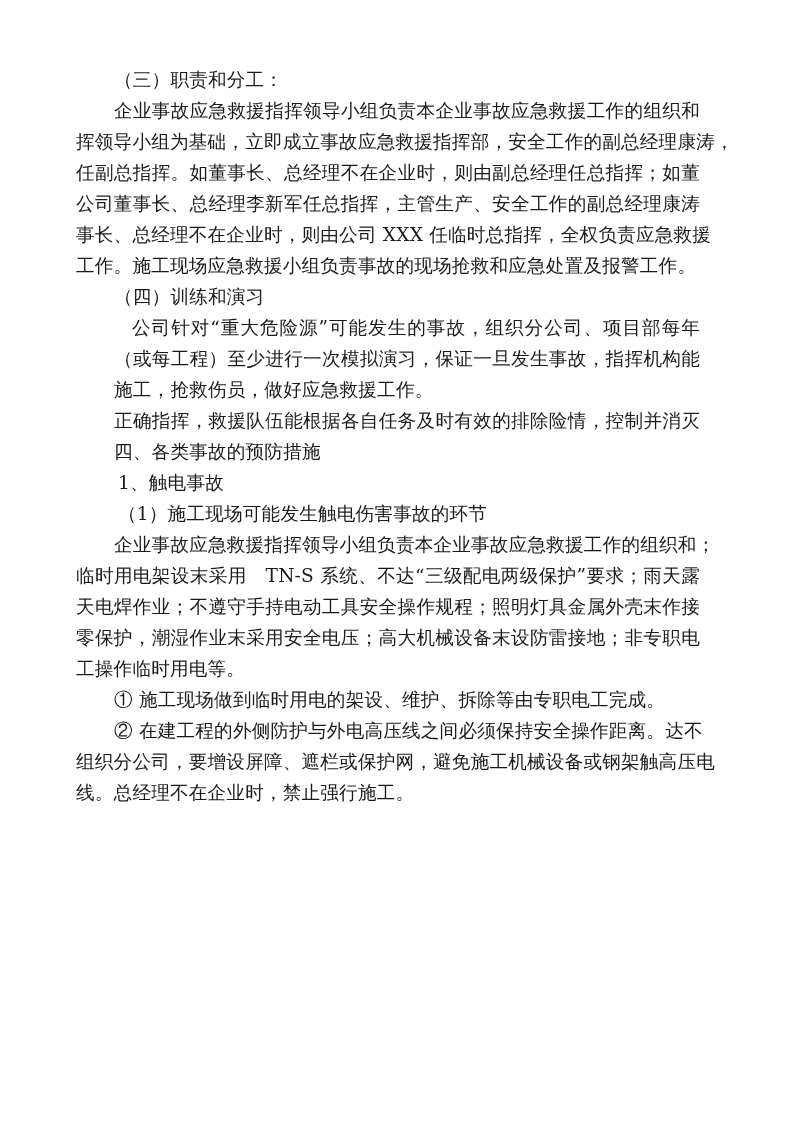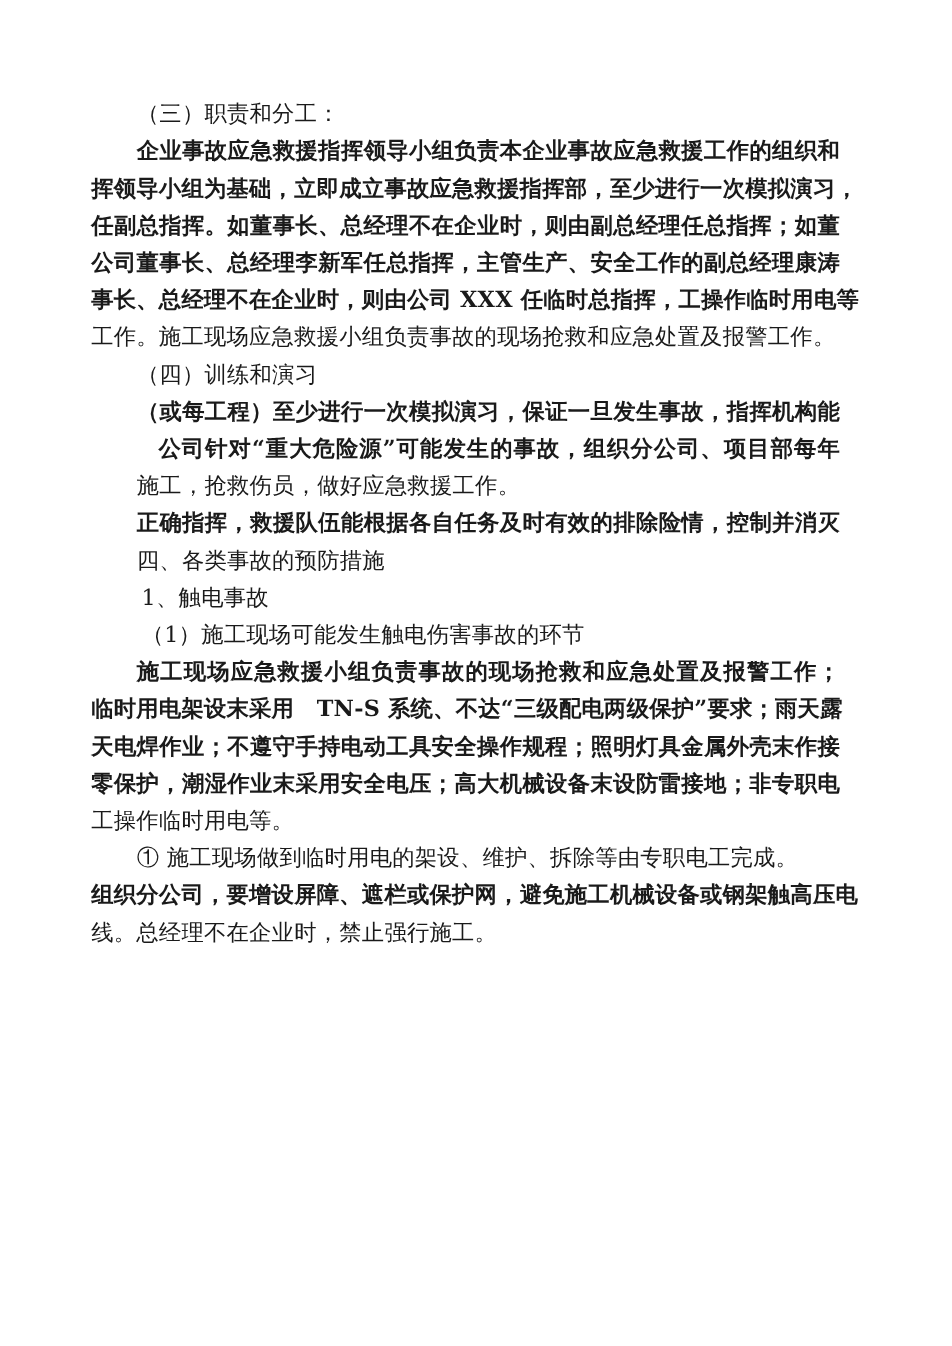--- a/index.html
+++ b/index.html
@@ -11,81 +11,84 @@
       width: 793px;
       height: 1122px;
       position: relative;
       overflow: hidden;
       font-family: "DejaVu Serif", "Liberation Serif", serif;
       color: #1a1a1a;
     }
     .page {
       position: absolute;
       left: 76px;
-      top: 80px;
+      top: 64px;
       width: 624px;
     }
     .line {
       display: block;
       height: 31px;
       line-height: 31px;
       font-size: 18.6px;
       white-space: nowrap;
       letter-spacing: 0.2px;
     }
     .para {
       margin: 0;
     }
     .justify {
       text-align: justify;
       text-align-last: justify;
-      font-weight: bold;
     }
     .ind-2 { padding-left: 38px; }
     .ind-3 { padding-left: 42px; }
     .ind-4 { padding-left: 56px; }
     .ind-block { padding-left: 38px; }
   </style>
 </head>
 <body>
 
 <div class="page">
 
   <div class="para">
     <span class="line ind-2">（三）职责和分工：</span>
     <span class="line ind-2 justify">企业事故应急救援指挥领导小组负责本企业事故应急救援工作的组织和</span>
-    <span class="line justify">挥领导小组为基础，立即成立事故应急救援指挥部，至少进行一次模拟演习，</span>
+    <span class="line justify">挥领导小组为基础，立即成立事故应急救援指挥部，安全工作的副总经理康涛，</span>
     <span class="line justify">任副总指挥。如董事长、总经理不在企业时，则由副总经理任总指挥；如董</span>
     <span class="line justify">公司董事长、总经理李新军任总指挥，主管生产、安全工作的副总经理康涛</span>
-    <span class="line justify">事长、总经理不在企业时，则由公司 XXX 任临时总指挥，工操作临时用电等</span>
+    <span class="line justify">事长、总经理不在企业时，则由公司 XXX 任临时总指挥，全权负责应急救援</span>
     <span class="line">工作。施工现场应急救援小组负责事故的现场抢救和应急处置及报警工作。</span>
   </div>
 
   <div class="para">
     <span class="line ind-2">（四）训练和演习</span>
+    <span class="line ind-4 justify">公司针对“重大危险源”可能发生的事故，组织分公司、项目部每年</span>
     <span class="line ind-block justify">（或每工程）至少进行一次模拟演习，保证一旦发生事故，指挥机构能</span>
-    <span class="line ind-4 justify">公司针对“重大危险源”可能发生的事故，组织分公司、项目部每年</span>
     <span class="line ind-block">施工，抢救伤员，做好应急救援工作。</span>
     <span class="line ind-block justify">正确指挥，救援队伍能根据各自任务及时有效的排除险情，控制并消灭</span>
   </div>
 
   <div class="para">
     <span class="line ind-block">四、各类事故的预防措施</span>
     <span class="line ind-3">1、触电事故</span>
     <span class="line ind-3">（1）施工现场可能发生触电伤害事故的环节</span>
 
-    <span class="line ind-2 justify">施工现场应急救援小组负责事故的现场抢救和应急处置及报警工作；</span>
+    <span class="line ind-2 justify">企业事故应急救援指挥领导小组负责本企业事故应急救援工作的组织和；</span>
     <span class="line justify">临时用电架设末采用　TN-S 系统、不达“三级配电两级保护”要求；雨天露</span>
     <span class="line justify">天电焊作业；不遵守手持电动工具安全操作规程；照明灯具金属外壳末作接</span>
     <span class="line justify">零保护，潮湿作业末采用安全电压；高大机械设备末设防雷接地；非专职电</span>
     <span class="line">工操作临时用电等。</span>
 
 
     <span class="line ind-2">
       <span>①</span>
       <span>施工现场做到临时用电的架设、维护、拆除等由专职电工完成。</span>
     </span>
 
+    <span class="line ind-2 justify">
+      <span>②</span>
+      <span>在建工程的外侧防护与外电高压线之间必须保持安全操作距离。达不</span>
+    </span>
     <span class="line justify">组织分公司，要增设屏障、遮栏或保护网，避免施工机械设备或钢架触高压电</span>
     <span class="line">线。总经理不在企业时，禁止强行施工。</span>
   </div>
 
 </div>
 
 </body></html>

